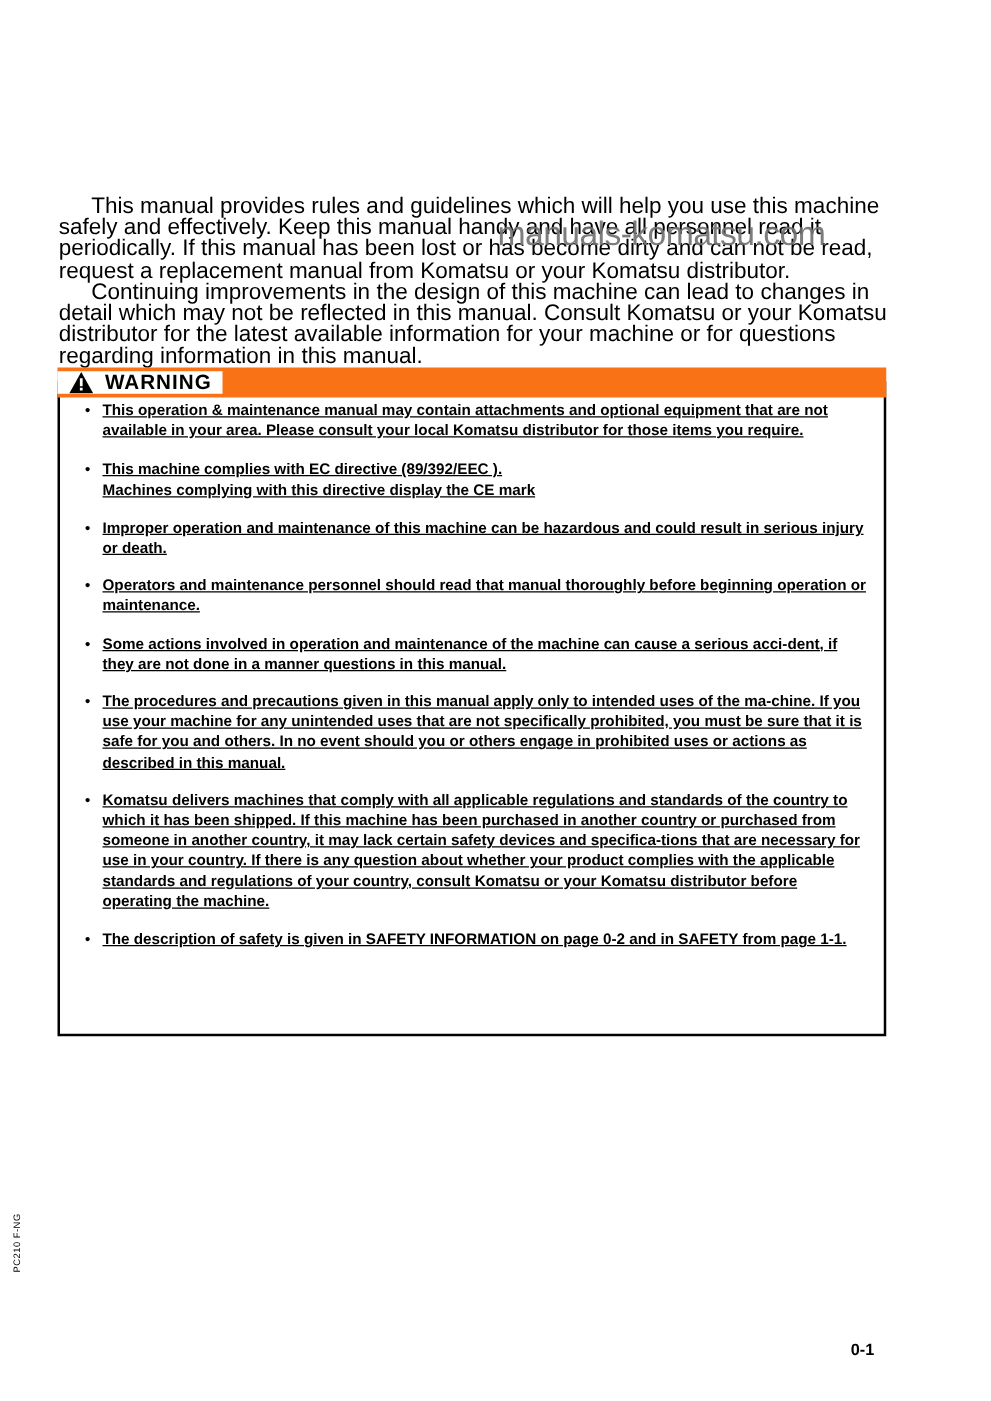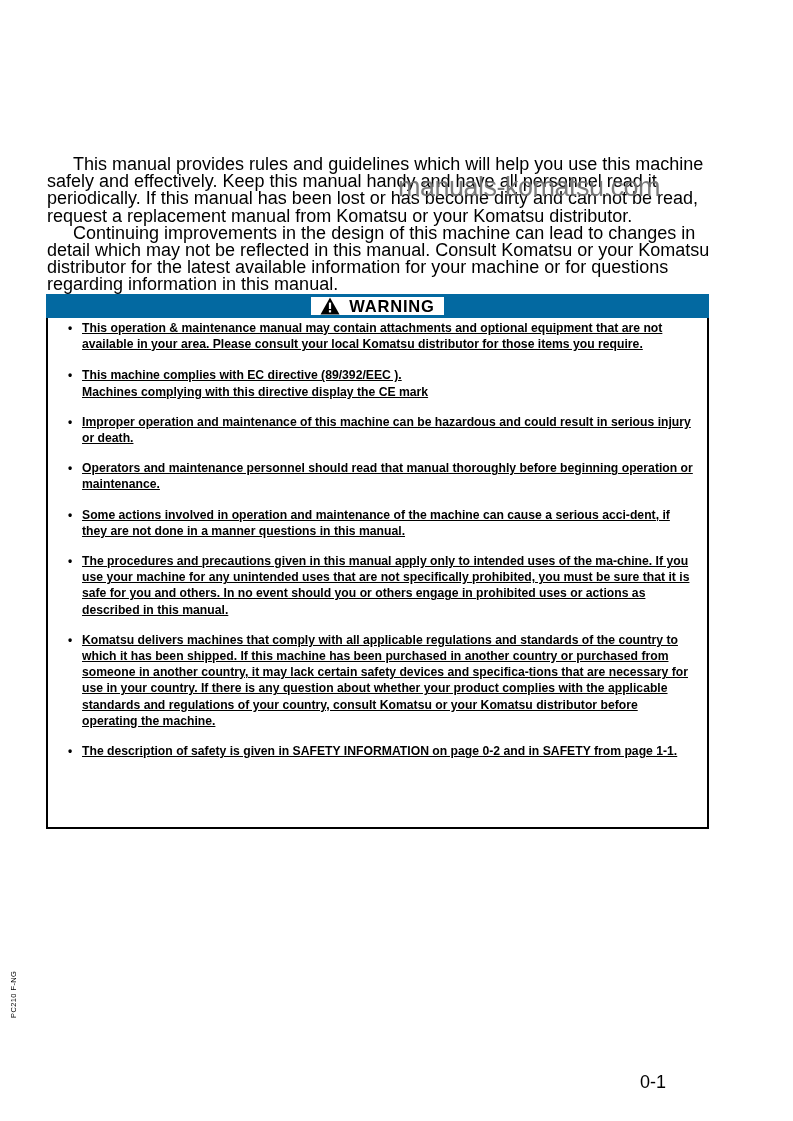--- a/index.html
+++ b/index.html
@@ -81,22 +81,21 @@
     box-sizing: border-box;
   }
   .warning-header {
     position: absolute;
     left: 46px;
     top: 294px;
     width: 663px;
     height: 24px;
     display: flex;
     align-items: center;
-    justify-content: center;
-    background: #0369a1;
+    background: #f97316;
   }
   .warning-header .gap {
     background: #ffffff;
     padding: 0 9px;
     display: flex;
     align-items: center;
     gap: 9px;
   }
   .warn-triangle {
     display: block;
@@ -144,23 +143,23 @@
     letter-spacing: 0.4px;
     transform: rotate(-90deg);
     transform-origin: left top;
     white-space: nowrap;
   }
   .page-number {
     position: absolute;
     left: 640px;
     top: 1072px;
     width: 100px;
-    text-align: left;
-    font-size: 18px;
-    font-weight: normal;
+    text-align: center;
+    font-size: 13px;
+    font-weight: bold;
   }
 </style>
 </head>
 <body>
 
 <div class="page">
 
 
   <div class="intro">
     <p>This manual provides rules and guidelines which will help you use this machine safely and effectively. Keep this manual handy and have all personnel read it periodically. If this manual has been lost or has become dirty and can not be read, request a replacement manual from Komatsu or your Komatsu distributor.</p>

